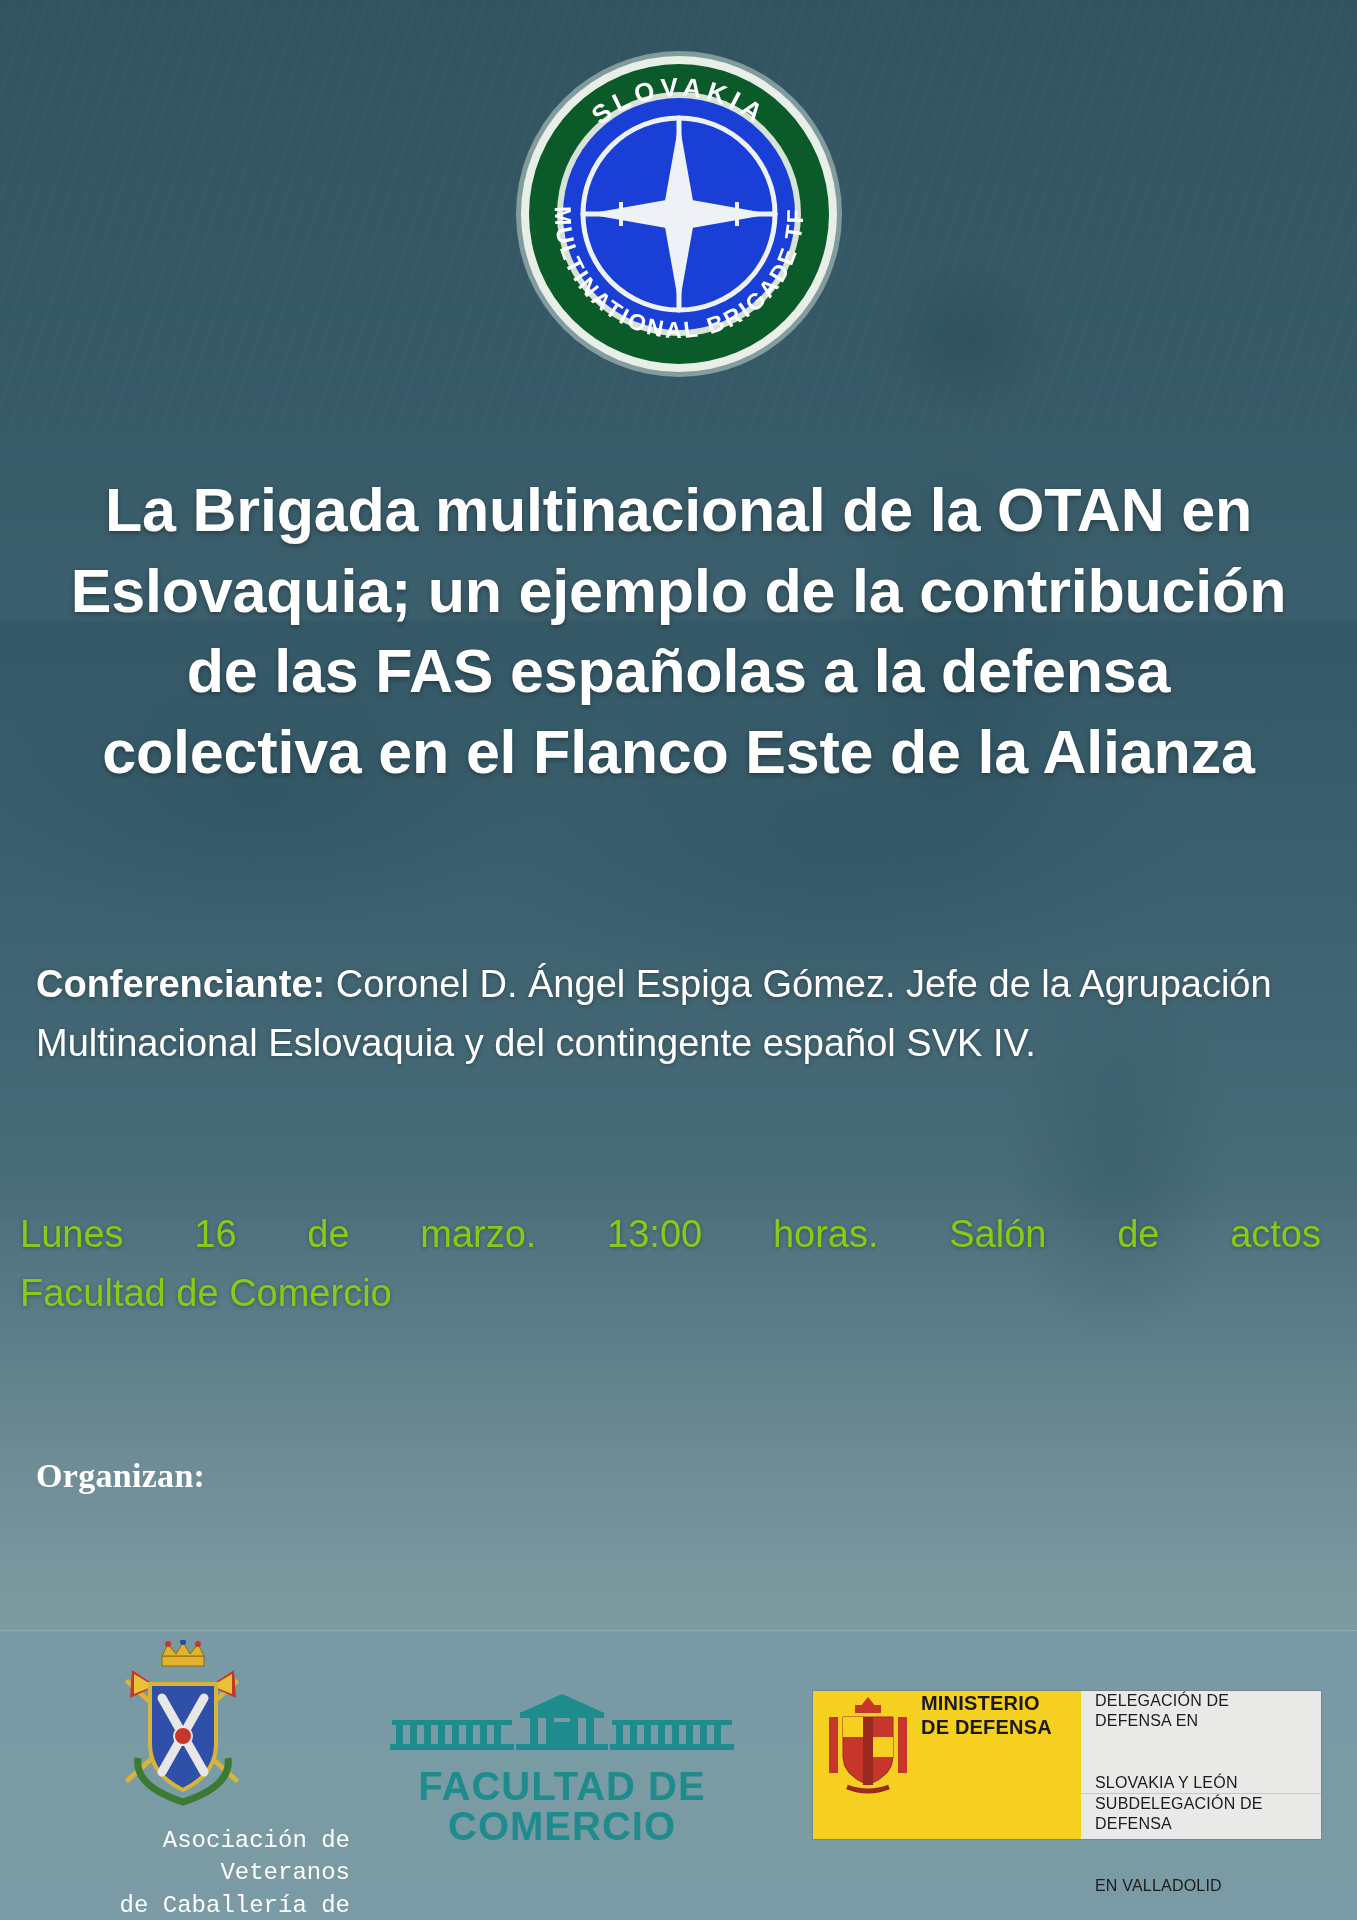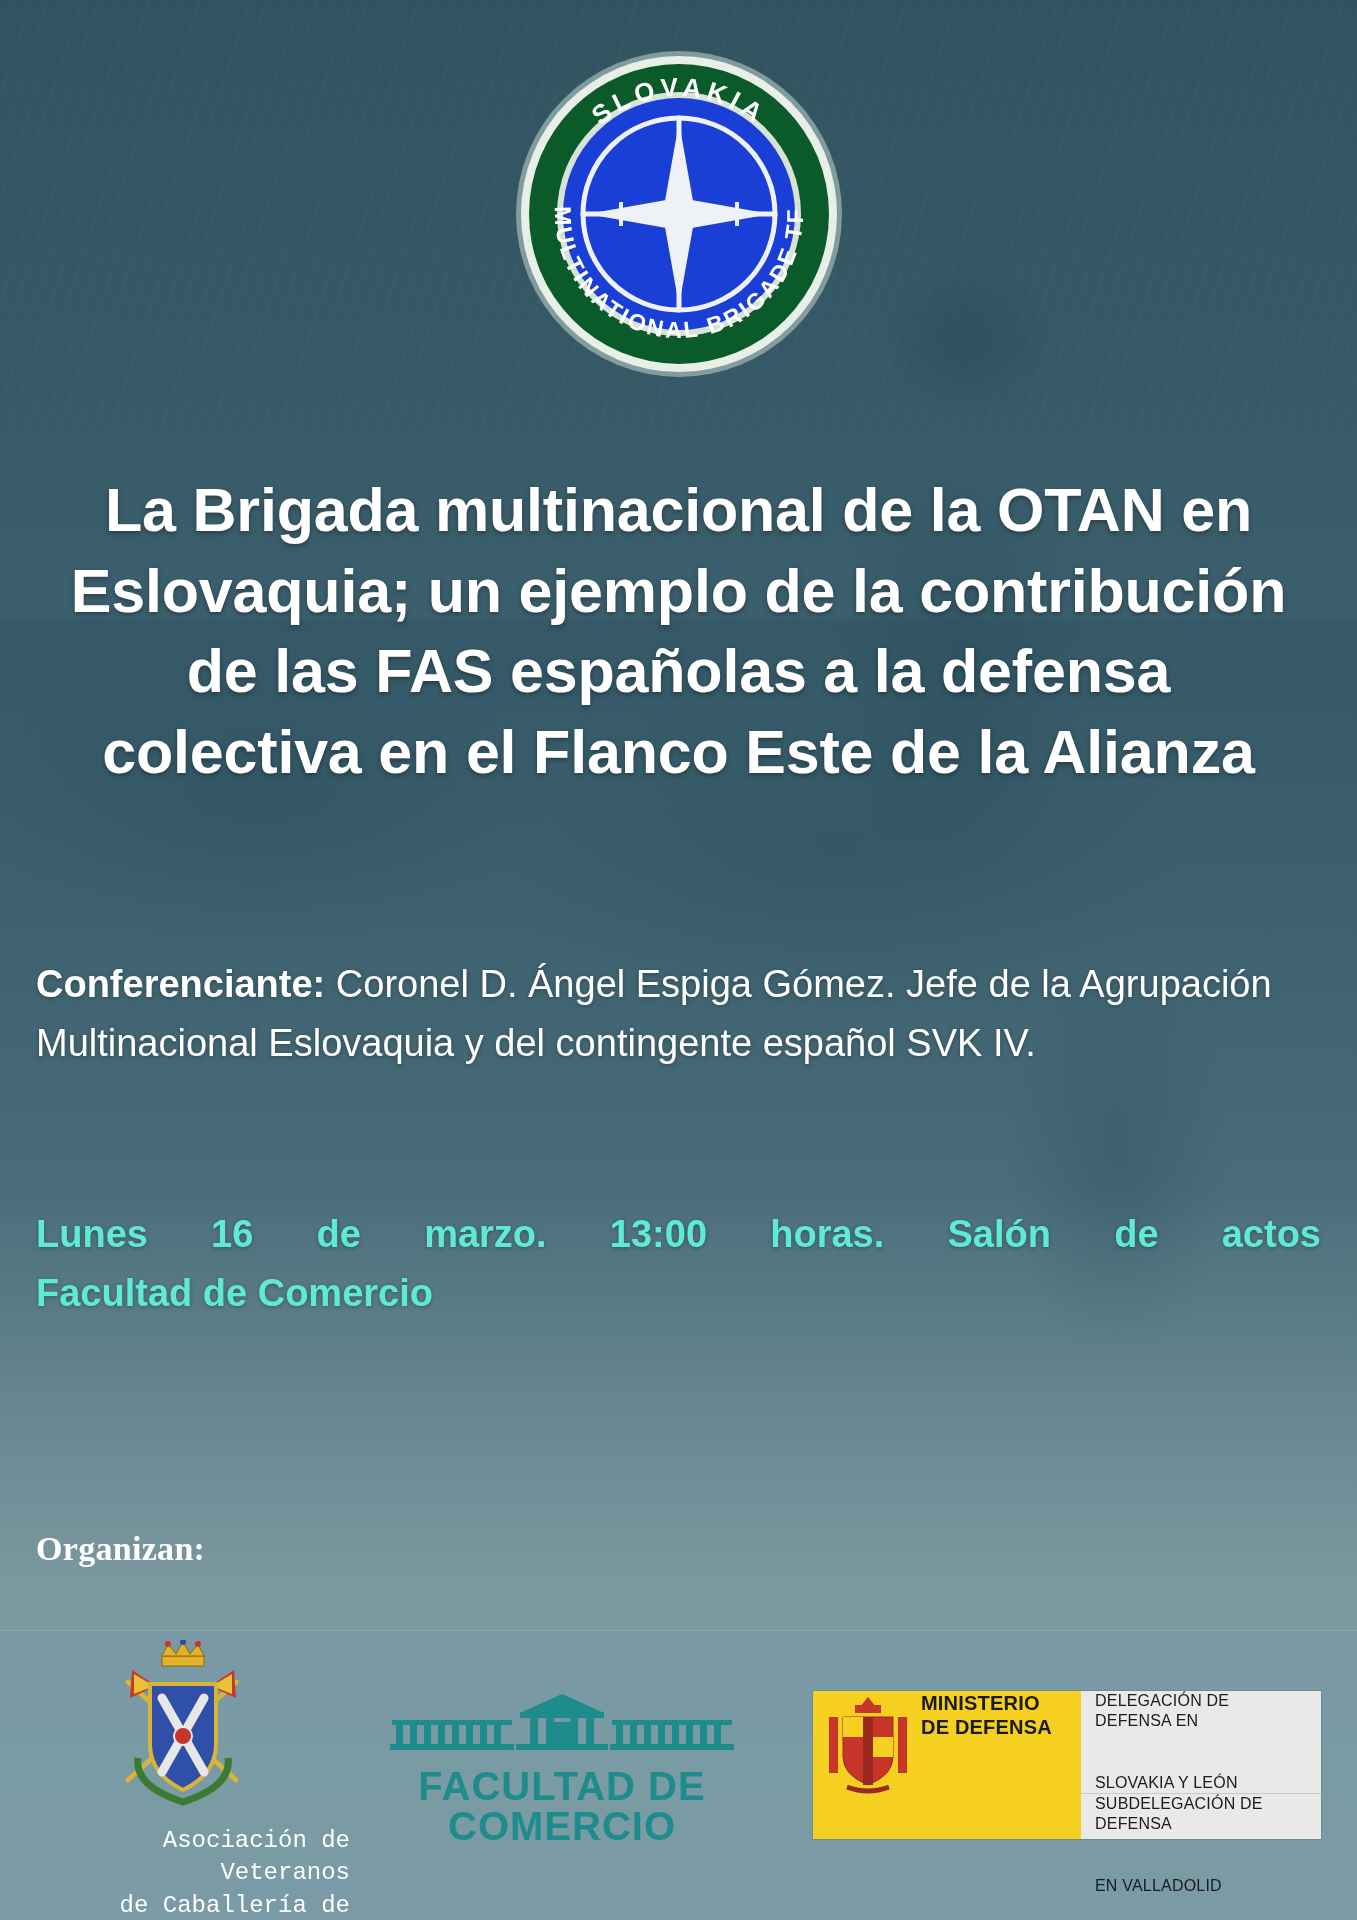--- a/index.html
+++ b/index.html
@@ -119,37 +119,37 @@
     color: #ffffff;
     font-size: 38px;
     line-height: 1.55;
     font-weight: 300;
     text-shadow: 0 1px 4px rgba(0,0,0,0.30);
   }
   .speaker b { font-weight: bold; }
 
   .datetime {
     position: absolute;
-    left: 36px; right: 36px; top: 1205px;
-    color: #5eead4;
+    left: 20px; right: 36px; top: 1205px;
+    color: #84cc16;
     font-size: 38px;
     line-height: 1.55;
-    font-weight: 700;
+    font-weight: 400;
     text-align: justify;
     text-shadow: 0 1px 4px rgba(0,0,0,0.30);
   }
   .datetime span { display: block; }
   .datetime .line1 {
     text-align: justify;
     text-align-last: justify;
   }
 
   .organizan {
     position: absolute;
-    left: 36px; top: 1530px;
+    left: 36px; top: 1457px;
     color: #ffffff;
     font-family: "Liberation Serif", serif;
     font-size: 34px;
     font-weight: bold;
     letter-spacing: .3px;
   }
 
   
   .footer {
     position: absolute;

